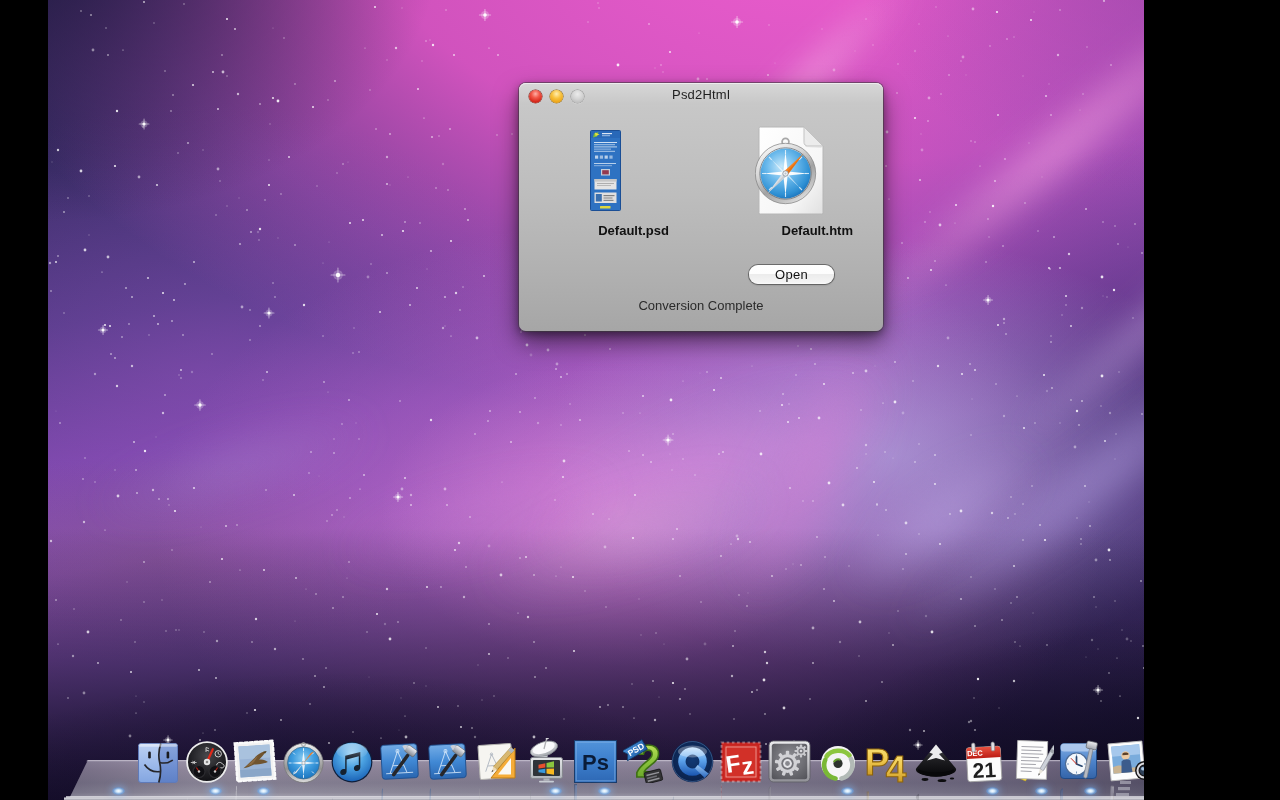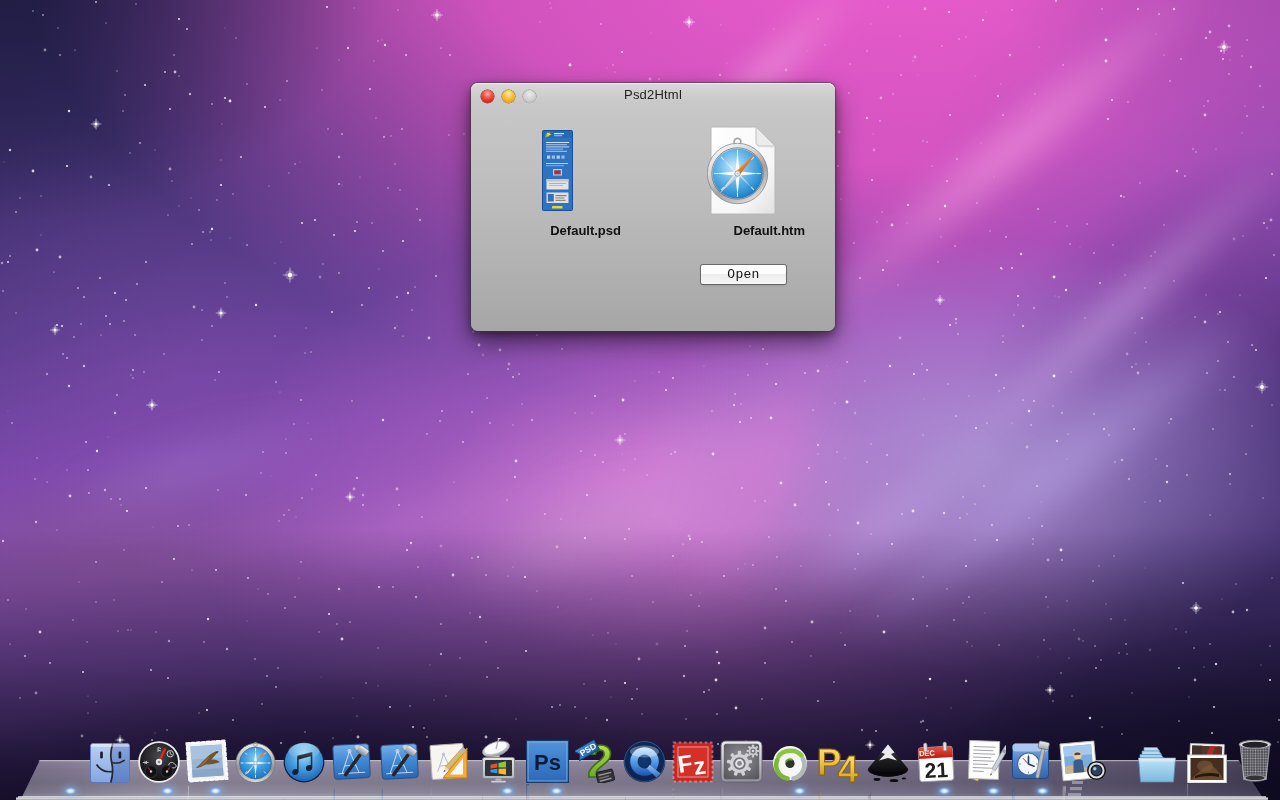--- a/index.html
+++ b/index.html
@@ -1,18 +1,18 @@
 <!DOCTYPE html>
 <html><head>
 <meta charset="utf-8">
 <style>
   * { margin:0; padding:0; box-sizing:border-box; }
   html,body { width:1280px; height:800px; overflow:hidden; background:#000; }
   body { font-family:"Liberation Sans", sans-serif; position:relative; }
-  #stage { position:absolute; inset:0; width:1280px; height:800px; overflow:hidden; }
+  #stage { position:absolute; inset:0; width:1096px; height:800px; overflow:hidden;margin-left:48px; }
   .bg { position:absolute; inset:0;
     background:
       radial-gradient(ellipse 700px 320px at 26% 112%, rgba(18,12,40,0.9) 0%, rgba(18,12,40,0.0) 70%),
       radial-gradient(ellipse 600px 300px at 104% 104%, rgba(12,9,28,0.9) 0%, rgba(12,9,28,0.0) 72%),
       linear-gradient(180deg, rgba(0,0,0,0) 66%, rgba(26,17,48,0.45) 83%, rgba(17,11,36,0.9) 100%),
       radial-gradient(ellipse 520px 360px at 0% -6%, rgba(28,24,62,0.85) 0%, rgba(28,24,62,0.0) 75%),
       radial-gradient(ellipse 500px 310px at 77% 57%, rgba(178,170,224,0.66) 0%, rgba(178,170,224,0.0) 70%),
       radial-gradient(ellipse 340px 220px at 52% 64%, rgba(233,150,226,0.5) 0%, rgba(233,150,226,0.0) 70%), radial-gradient(ellipse 680px 440px at 53% 66%, rgba(210,115,210,0.68) 0%, rgba(210,115,210,0.0) 70%),
       radial-gradient(ellipse 420px 150px at 10% 70%, rgba(122,82,118,0.38) 0%, rgba(122,82,118,0.0) 70%), radial-gradient(ellipse 520px 380px at 14% 47%, rgba(150,86,186,0.34) 0%, rgba(150,86,186,0.0) 72%),
       radial-gradient(ellipse 520px 390px at 105% 52%, rgba(33,29,84,0.68) 0%, rgba(33,29,84,0.0) 72%),
@@ -33,24 +33,24 @@
     background:linear-gradient(180deg, #d8d8d8 0%, #cecece 55%, #c7c7c7 100%);
     box-shadow:0 1px 0 rgba(255,255,255,0.55) inset;
   }
   .title { position:absolute; width:100%; text-align:center; top:4px; font-size:13px; color:#1f1f1f; letter-spacing:0.2px; }
   .tl { position:absolute; top:7px; width:13px; height:13px; border-radius:50%; }
   .tl.red { left:10px; background:radial-gradient(circle at 50% 30%, #ffb0a6 0%, #f2594a 35%, #d7291c 70%, #a01309 100%); box-shadow:0 0 0 0.5px #7a241c, 0 1px 1px rgba(255,255,255,0.5); }
   .tl.yel { left:31px; background:radial-gradient(circle at 50% 30%, #ffeeb0 0%, #f8c33f 40%, #eda417 75%, #b06f07 100%); box-shadow:0 0 0 0.5px #8a6514, 0 1px 1px rgba(255,255,255,0.5); }
   .tl.gry { left:52px; background:radial-gradient(circle at 50% 32%, #ebebeb 0%, #d4d4d4 45%, #bdbdbd 80%, #a5a5a5 100%); box-shadow:0 0 0 0.5px #909090, 0 1px 1px rgba(255,255,255,0.5); }
 
   .icolabel { position:absolute; font-size:13px; font-weight:bold; color:#111; text-align:right; }
-  .openbtn { position:absolute; left:230px; top:182px; width:85px; height:19px; border-radius:2px;
+  .openbtn { position:absolute; left:230px; top:182px; width:85px; height:19px; border-radius:9px;
     background:linear-gradient(180deg, #ffffff 0%, #fdfdfd 45%, #ececec 50%, #f4f4f4 90%, #fbfbfb 100%);
     box-shadow:0 0 0 1px rgba(90,90,90,0.8), 0 1px 2px rgba(0,0,0,0.25);
-    text-align:center; font-size:13px; color:#111; line-height:19px; letter-spacing:0.3px;font-family:Liberation Mono, monospace; }
+    text-align:center; font-size:13px; color:#111; line-height:19px; letter-spacing:0.3px; }
   .convtext { position:absolute; width:100%; text-align:center; top:215px; font-size:13px; color:#2b2b2b; }
 
   #dock { position:absolute; inset:0; }
   .dicon { position:absolute;padding-left:40px; -webkit-box-reflect: below 1px linear-gradient(to bottom, rgba(0,0,0,0) 50%, rgba(255,255,255,0.45) 100%); }
   .dlight { position:absolute; width:13px; height:8px; border-radius:50%;
     background:radial-gradient(ellipse at center, rgba(255,255,255,1) 0%, rgba(210,235,255,0.95) 25%, rgba(110,180,255,0.6) 55%, rgba(90,160,255,0) 100%);
     box-shadow:0 0 7px 1px rgba(130,190,255,0.5); }
 </style>
 </head>
 <body>
@@ -1134,20 +1134,21 @@
 <path d="M51.5 27.5 L35.3 49.3 L33.5 47.5 Z" fill="#d96a10" opacity="0.7"></path>
 <path d="M15.5 67.5 L31.7 45.7 L35.3 49.3 Z" fill="#dde1e6"></path>
 <path d="M15.5 67.5 L33.5 47.5 L35.3 49.3 Z" fill="#c2c8ce" opacity="0.8"></path>
 <circle cx="33.5" cy="47.5" r="2.7" fill="#eef2f6" stroke="#8a929a" stroke-width="0.8"></circle>
 <circle cx="33.5" cy="47.5" r="1" fill="#b8c0c8"></circle>
 </g>
 </svg>
     <div class="icolabel" style="left:24px; top:140px; width:126px;">Default.psd</div>
     <div class="icolabel" style="left:208px; top:140px; width:126px;">Default.htm</div>
     <div class="openbtn">Open</div>
+    <div class="convtext">Conversion Complete</div>
   </div>
 
   <div id="dock">
       <svg style="position:absolute; left:0; top:0;" width="1280" height="800" viewBox="0 0 1280 800">
 <defs>
 <linearGradient id="shelfv" x1="0" y1="0" x2="0" y2="1">
  <stop offset="0" stop-color="#a89fb3"></stop>
             <stop offset="0.3" stop-color="#988fa2"></stop>
  <stop offset="0.62" stop-color="#8d8899"></stop>
             <stop offset="0.88" stop-color="#9b98a6"></stop>

